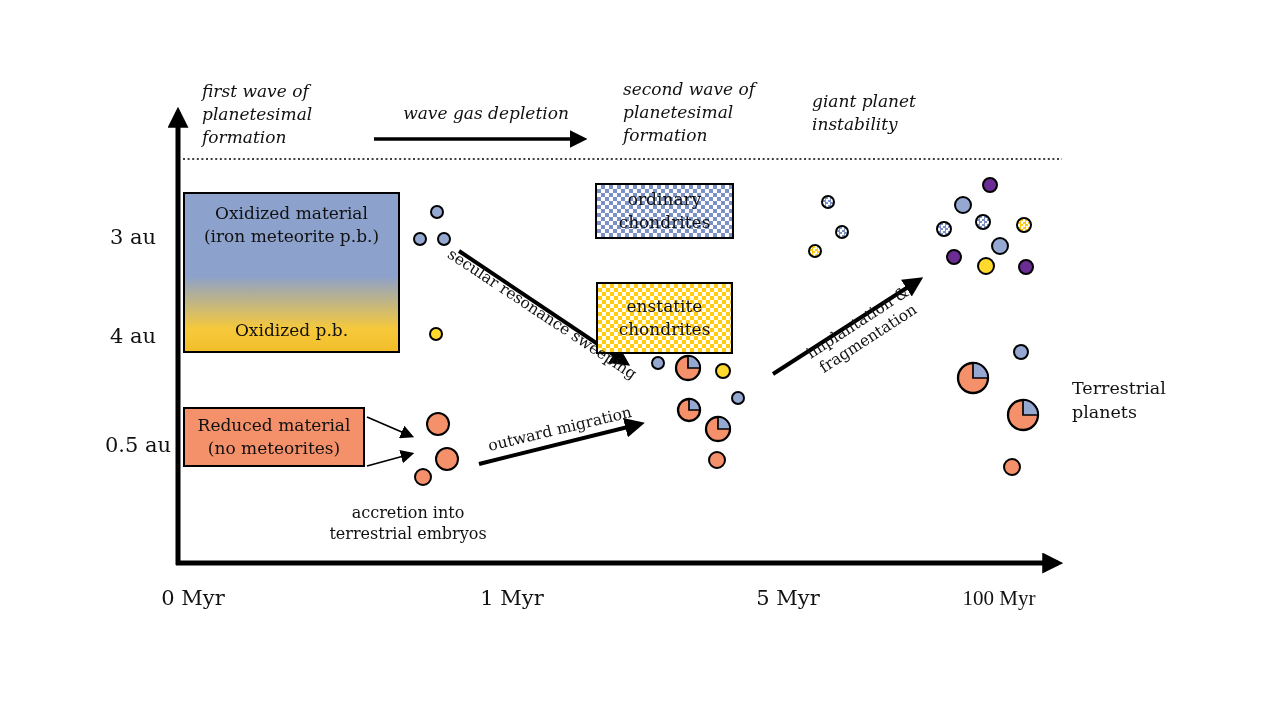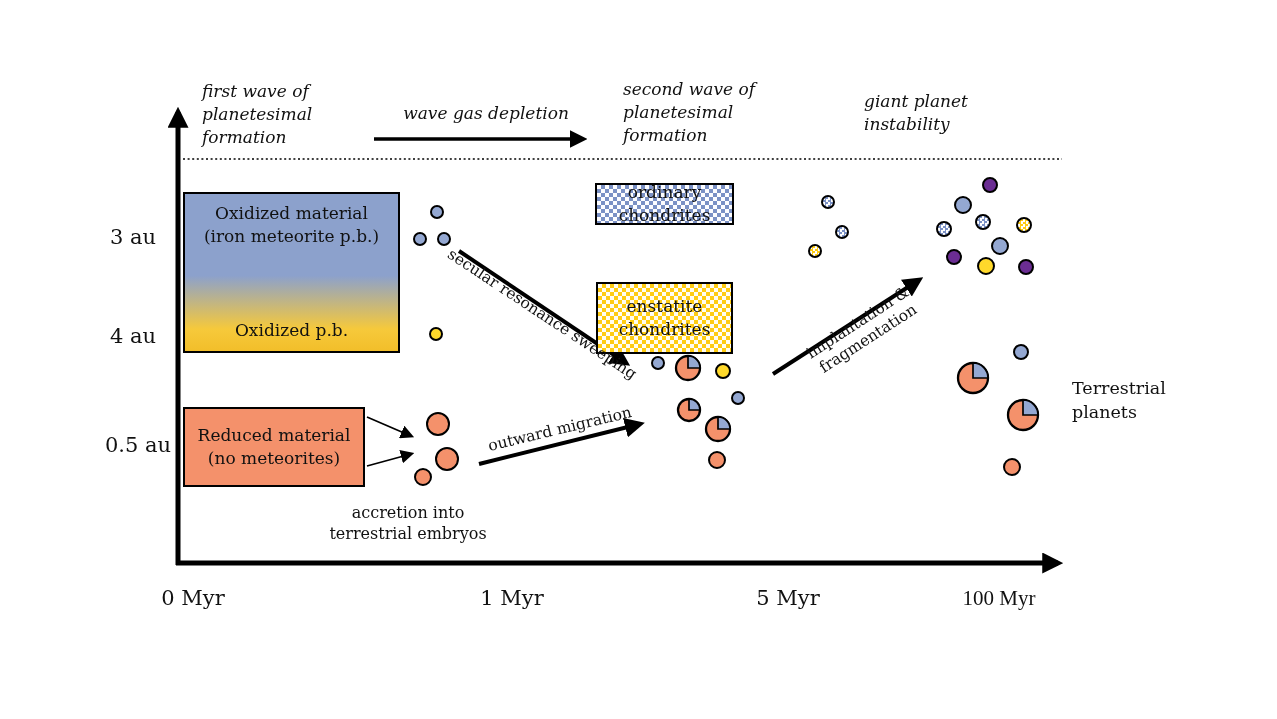--- a/index.html
+++ b/index.html
@@ -13,22 +13,22 @@
   .tick{font-size:21px;}
   .xtick{transform:translateX(-50%);}
   .side-label{font-size:17.5px;line-height:1.35;}
   .rot{transform-origin:center center;font-size:15.5px;text-align:center;line-height:1.2;}
   
   .mbox{position:absolute;box-sizing:border-box;border:2px solid #000;display:flex;flex-direction:column;align-items:center;text-align:center;}
   .mbox .bt{font-size:17px;line-height:1.35;white-space:pre-line;}
   #oxidized-box{left:183px;top:192px;width:217px;height:161px;
     background:linear-gradient(180deg,var(--box-blue) 0%,var(--box-blue) 52%,var(--box-gold) 86%,var(--box-gold2) 100%);
     justify-content:space-between;padding:8px 0 9px 0;}
-  #reduced-box{left:183px;top:407px;width:182px;height:80px;background:var(--orange);justify-content:center;border-width:2.5px;}
-  #ordinary-box{left:595px;top:183px;width:139px;height:42px;justify-content:center;border-width:2.5px;
+  #reduced-box{left:183px;top:407px;width:182px;height:60px;background:var(--orange);justify-content:center;border-width:2.5px;}
+  #ordinary-box{left:595px;top:183px;width:139px;height:56px;justify-content:center;border-width:2.5px;
     background-color:#fff;
     background-image:conic-gradient(var(--blue-pat) 90deg,#fdfdff 90deg 180deg,var(--blue-pat) 180deg 270deg,#fdfdff 270deg);
     background-size:8px 8px;}
   #enstatite-box{left:596px;top:282px;width:137px;height:72px;justify-content:center;border-width:2.5px;
     background-color:#fff;
     background-image:conic-gradient(var(--yellow-pat) 90deg,#fffdf2 90deg 180deg,var(--yellow-pat) 180deg 270deg,#fffdf2 270deg);
     background-size:8px 8px;}
   
   .body{position:absolute;border-radius:50%;border:2px solid #000;box-sizing:border-box;}
   .body.blue{background:var(--blue);}
@@ -70,21 +70,21 @@
     <line x1="367" y1="466" x2="411" y2="454" stroke="#000" stroke-width="1.7" marker-end="url(#mSmall)"></line>
   </svg>
 
   <div class="lbl italic" style="left:202px;top:80px;">first wave of
 planetesimal
 formation</div>
   <div class="lbl italic" style="left:375px;top:102px;width:222px;text-align:center;">wave gas depletion</div>
   <div class="lbl italic" style="left:623px;top:78px;">second wave of
 planetesimal
 formation</div>
-  <div class="lbl italic" style="left:864px;top:90px;font-style:italic;">giant planet
+  <div class="lbl italic" style="left:812px;top:90px;font-style:italic;">giant planet
 instability</div>
 
   <div class="lbl tick" style="left:110px;top:223px;">3 au</div>
   <div class="lbl tick" style="left:110px;top:322px;">4 au</div>
   <div class="lbl tick" style="left:105px;top:431px;">0.5 au</div>
 
   <div class="lbl tick xtick" style="left:193px;top:584px;">0 Myr</div>
   <div class="lbl tick xtick" style="left:512px;top:584px;">1 Myr</div>
   <div class="lbl tick xtick" style="left:788px;top:584px;">5 Myr</div>
   <div class="lbl tick xtick" style="left:999px;top:584px;font-family:Liberation Serif, serif;">100 Myr</div>

